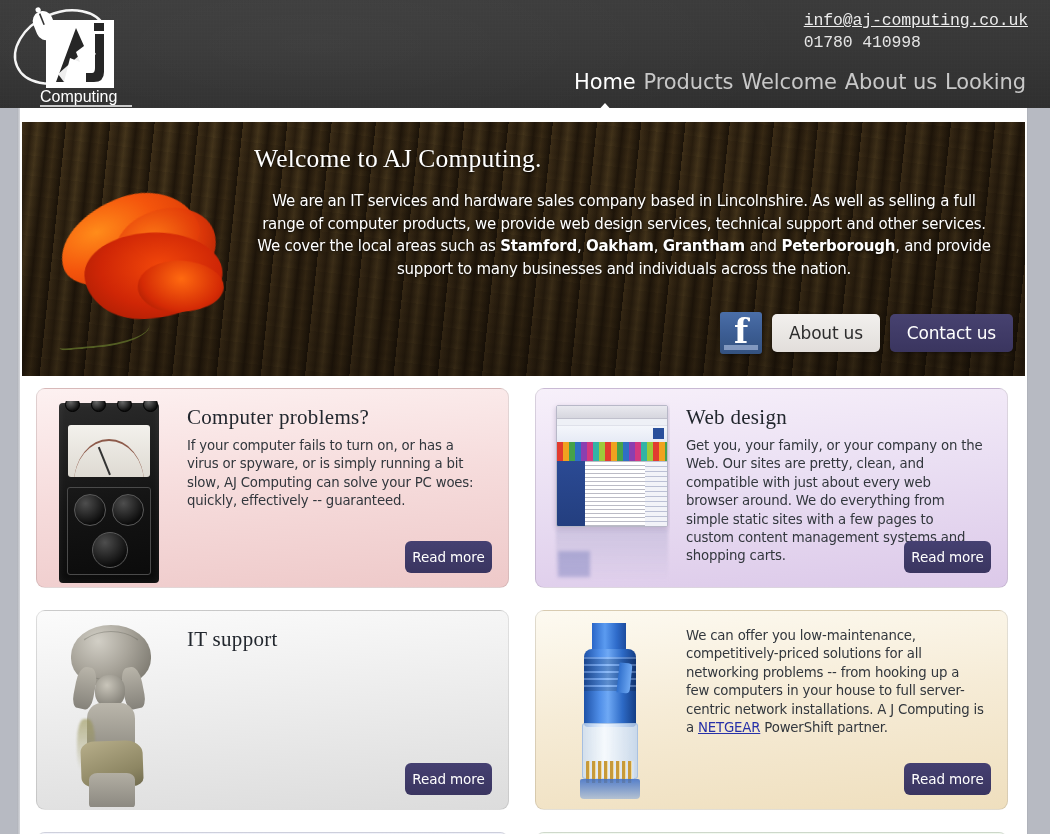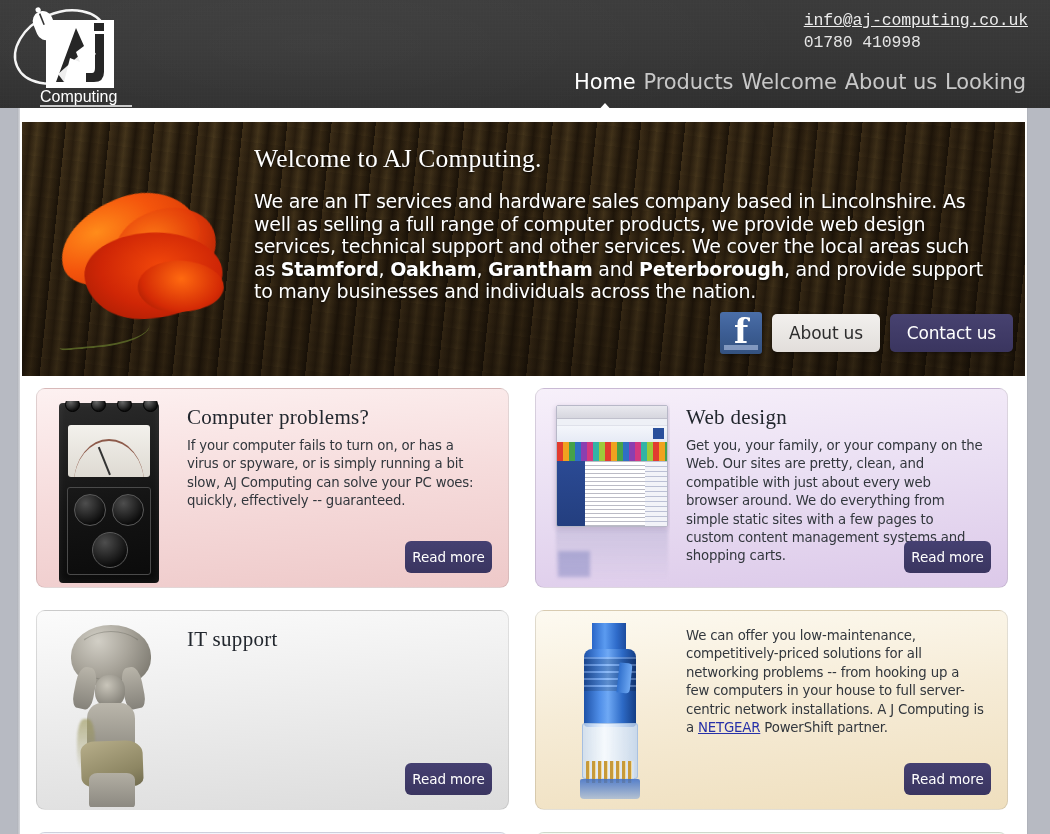--- a/index.html
+++ b/index.html
@@ -191,24 +191,25 @@
     margin: 0 0 16px 0;
     font-family: "Liberation Serif", "DejaVu Serif", serif;
     font-size: 25.5px;
     font-weight: 400;
     letter-spacing: .2px;
     text-shadow: 0 1px 3px rgba(0,0,0,.75);
   }
   .hero-body {
     margin: 0;
     font-family: "DejaVu Sans", sans-serif;
-    font-size: 19px;
+    font-size: 15px;
     line-height: 22.5px;
     letter-spacing: -0.25px;
     text-shadow: 0 1px 3px rgba(0,0,0,.8);
+    text-align: center;
   }
   .hero-body b { font-weight: 700; }
 
   .hero-actions {
     position: absolute;
     right: 12px; bottom: 22px;
     display: flex;
     align-items: center;
     gap: 10px;
   }

